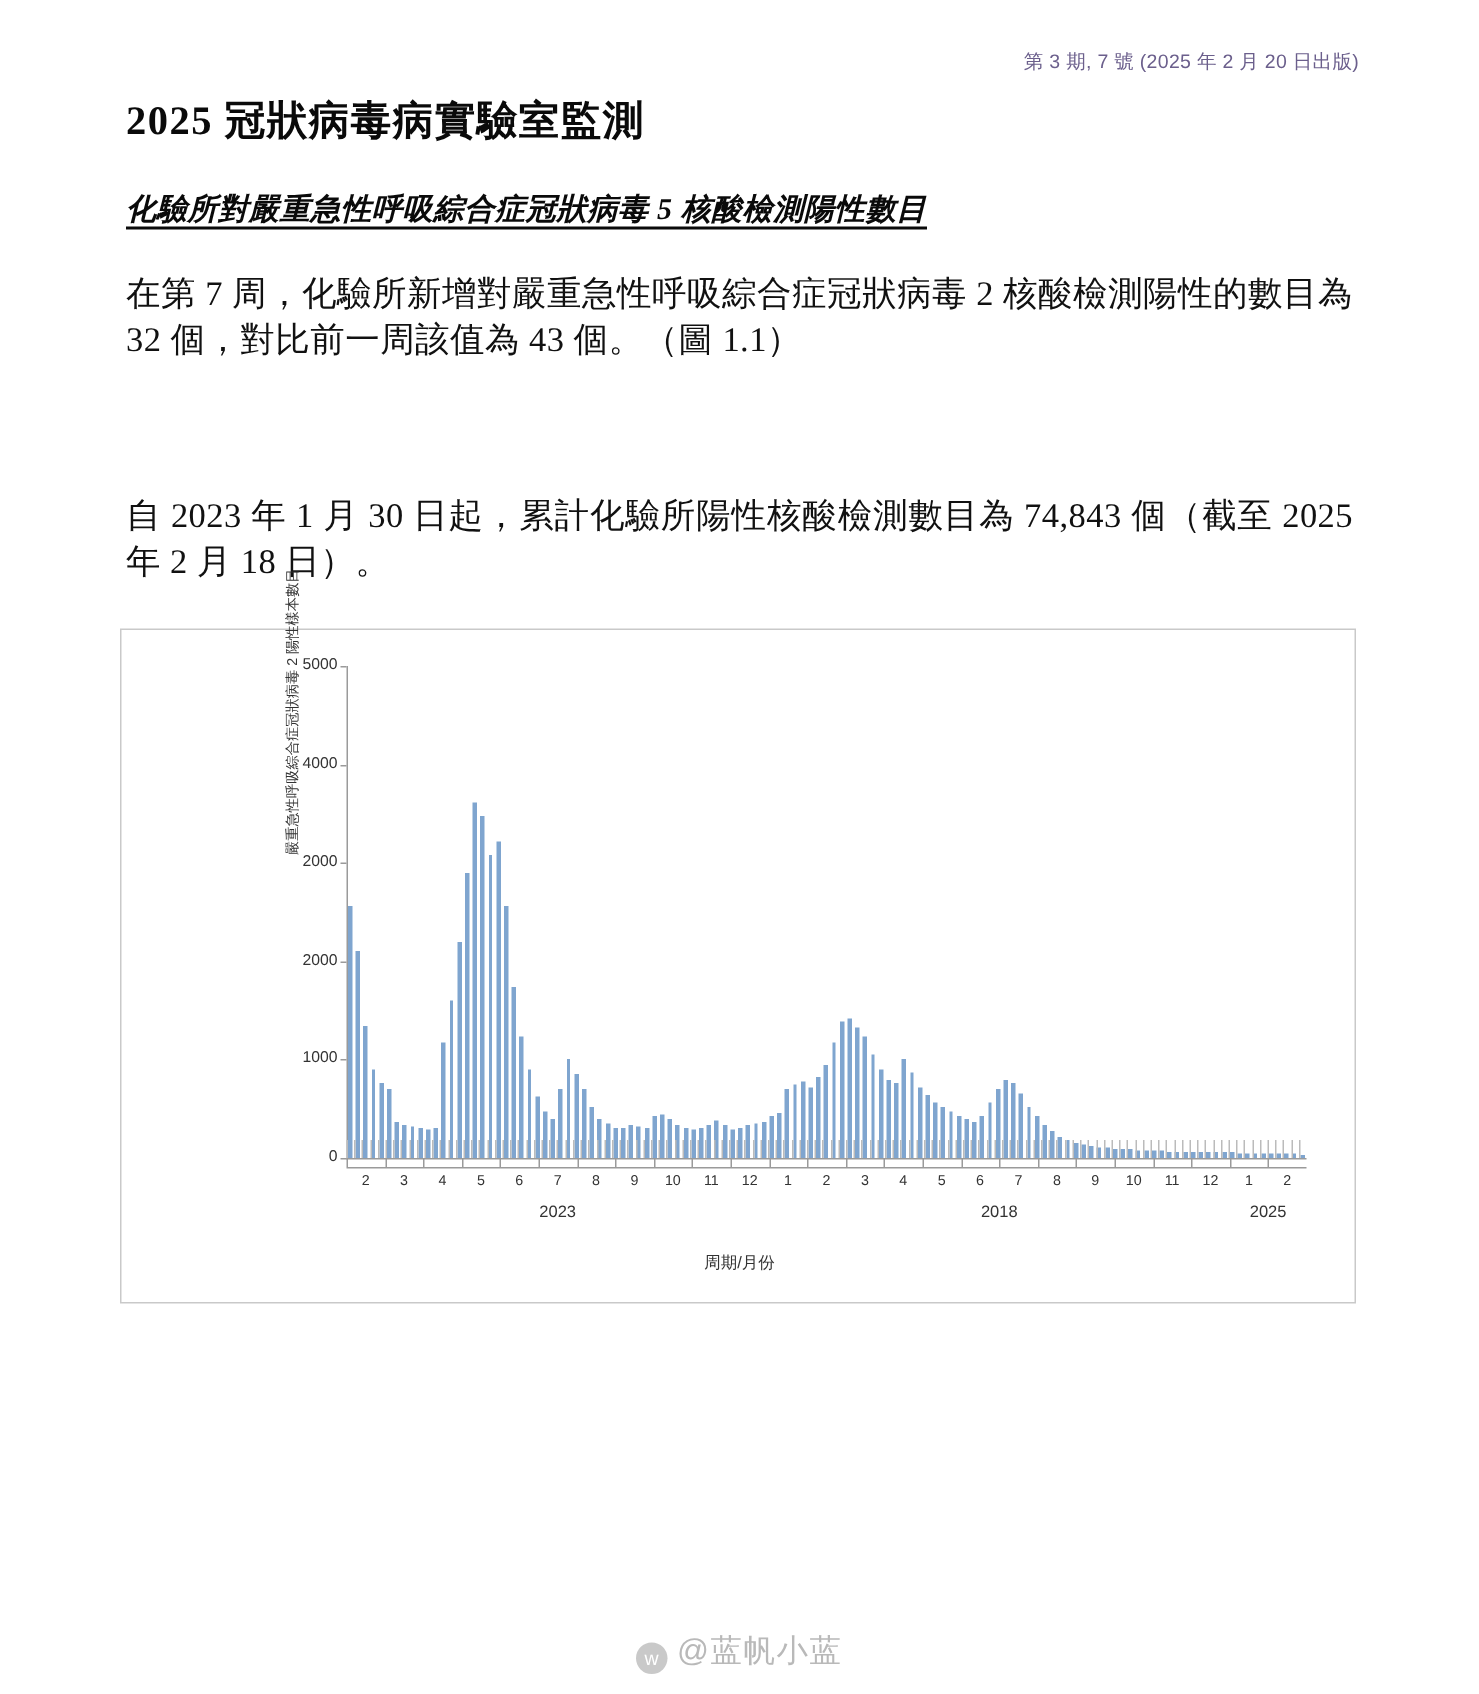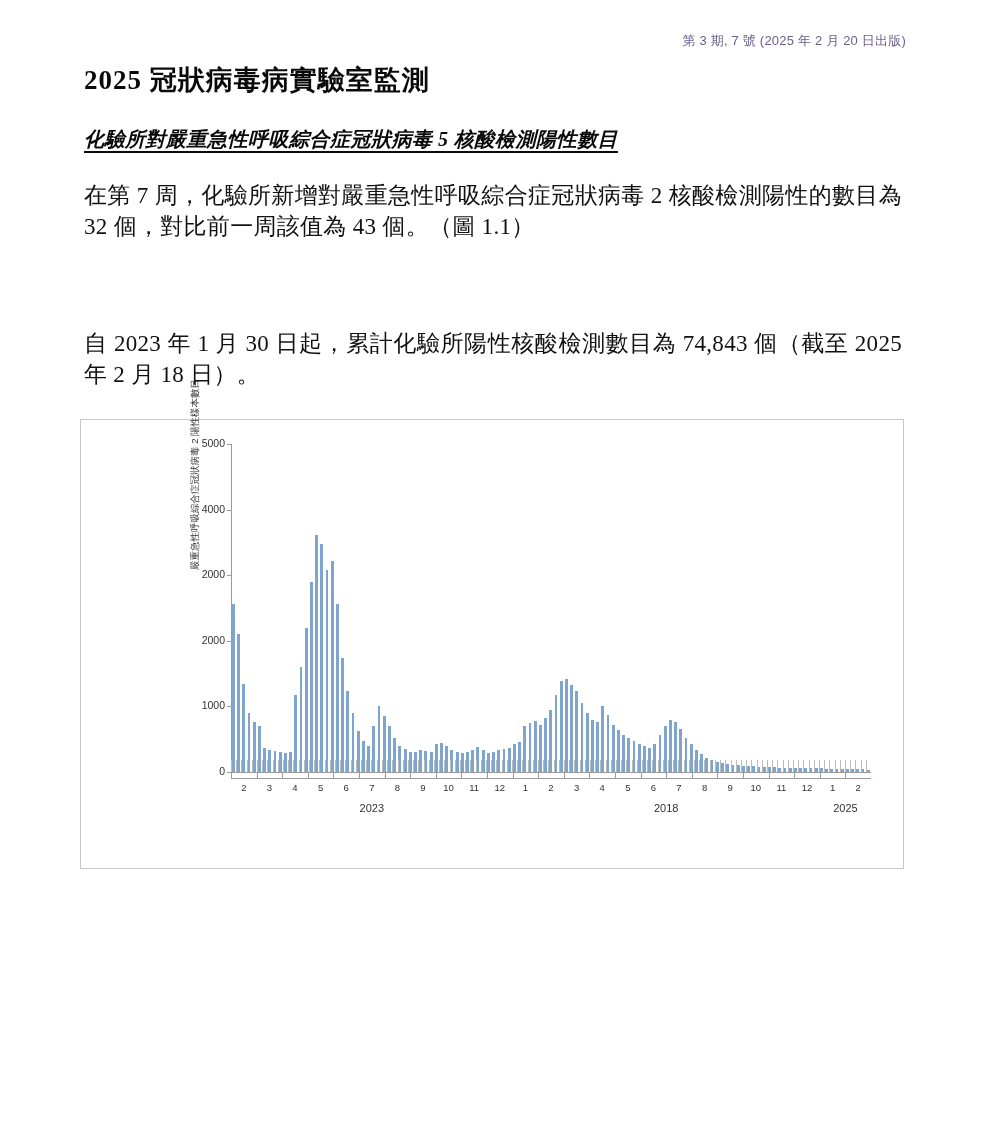--- a/index.html
+++ b/index.html
@@ -537,18 +537,22 @@
           <div class="axis-line" style="left: 779.593px; top: 340px; width: 1px; height: 12px; background: rgb(187, 187, 187);"></div>
           <div class="axis-line" style="left: 784.797px; top: 340px; width: 1px; height: 12px; background: rgb(187, 187, 187);"></div>
           <div class="axis-line" style="left: 150px; top: 358px; width: 640px; height: 1px;"></div>
         </div>
       <div id="year-ticks">
           <div class="year-lbl" style="left: 260.8px; top: 382px;">2023</div>
           <div class="year-lbl" style="left: 555.2px; top: 382px;">2018</div>
           <div class="year-lbl" style="left: 734.4px; top: 382px;">2025</div>
         </div>
 
+      <div class="x-axis-title">周期/月份</div>
     </div>
   </div>
 
 
+  <div class="watermark">
+    <span class="weibo-badge">w</span><span>@蓝帆小蓝</span>
+  </div>
 
 </div>
 
 </body></html>

